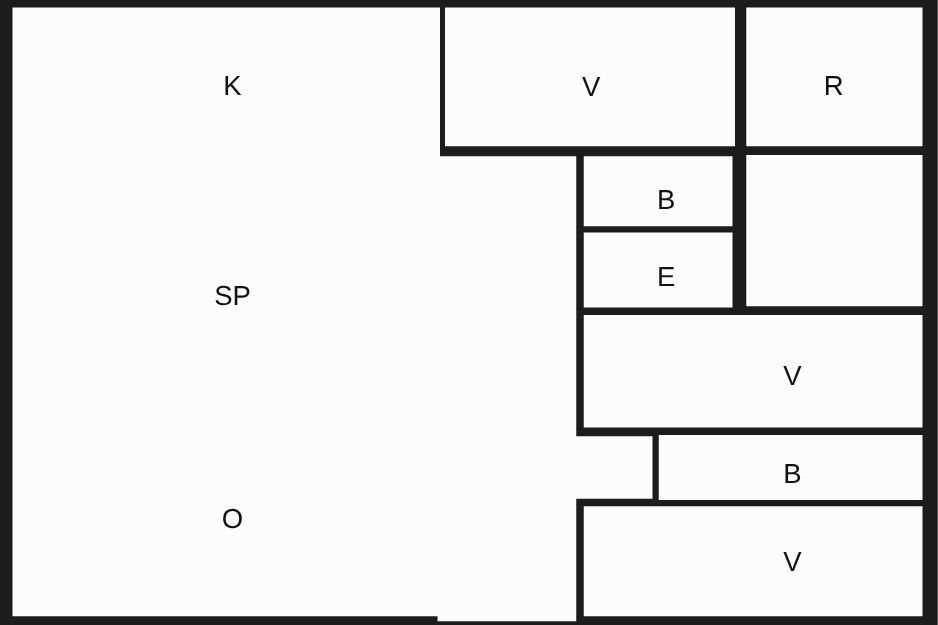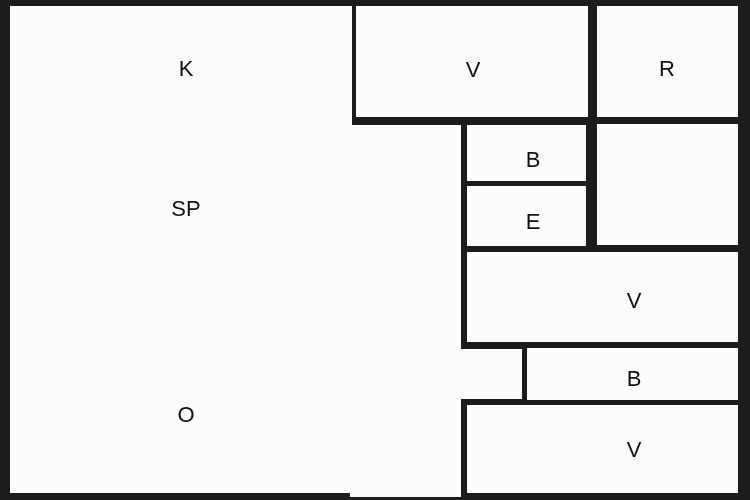--- a/index.html
+++ b/index.html
@@ -39,21 +39,21 @@
 
   <div class="region" style="left:597px; top:124px; width:141px; height:121px;"></div>
 
   <div class="region" style="left:467px; top:252px; width:271px; height:90px;"></div>
 
   <div class="region" style="left:527px; top:348px; width:211px; height:52px;"></div>
 
   <div class="region" style="left:467px; top:405px; width:271px; height:88px;"></div>
 
   <span class="label" style="left:186px; top:69px;">K</span>
-  <span class="label" style="left:186px; top:209px;">SP</span>
+  <span class="label" style="left:186px; top:237px;">SP</span>
   <span class="label" style="left:186px; top:415px;">O</span>
   <span class="label" style="left:473px; top:70px;">V</span>
   <span class="label" style="left:667px; top:69px;">R</span>
   <span class="label" style="left:533px; top:160px;">B</span>
   <span class="label" style="left:533px; top:222px;">E</span>
   <span class="label" style="left:634px; top:301px;">V</span>
   <span class="label" style="left:634px; top:379px;">B</span>
   <span class="label" style="left:634px; top:450px;">V</span>
 
 </div>

